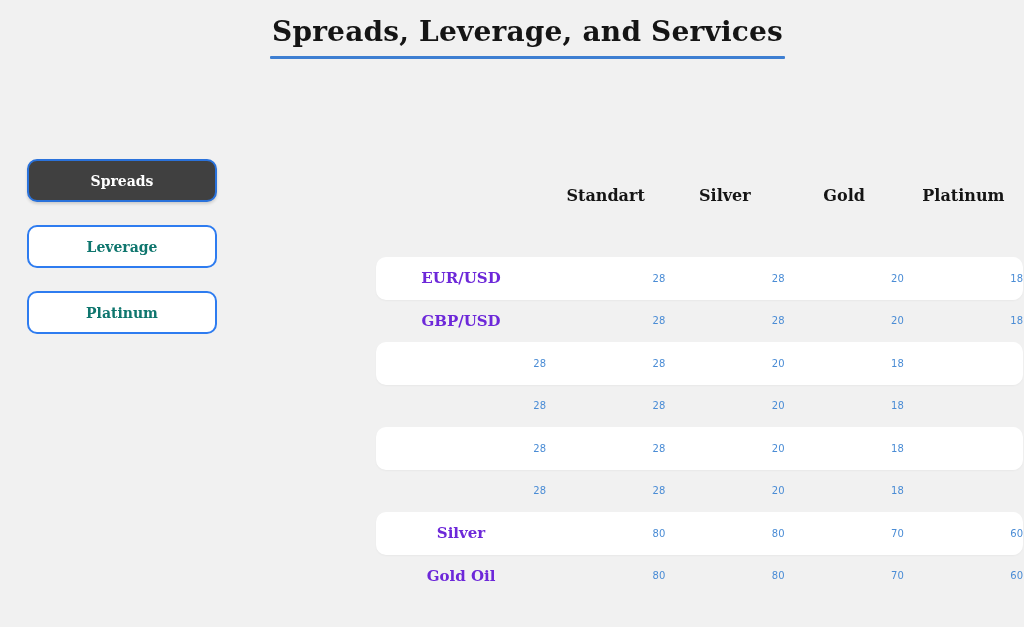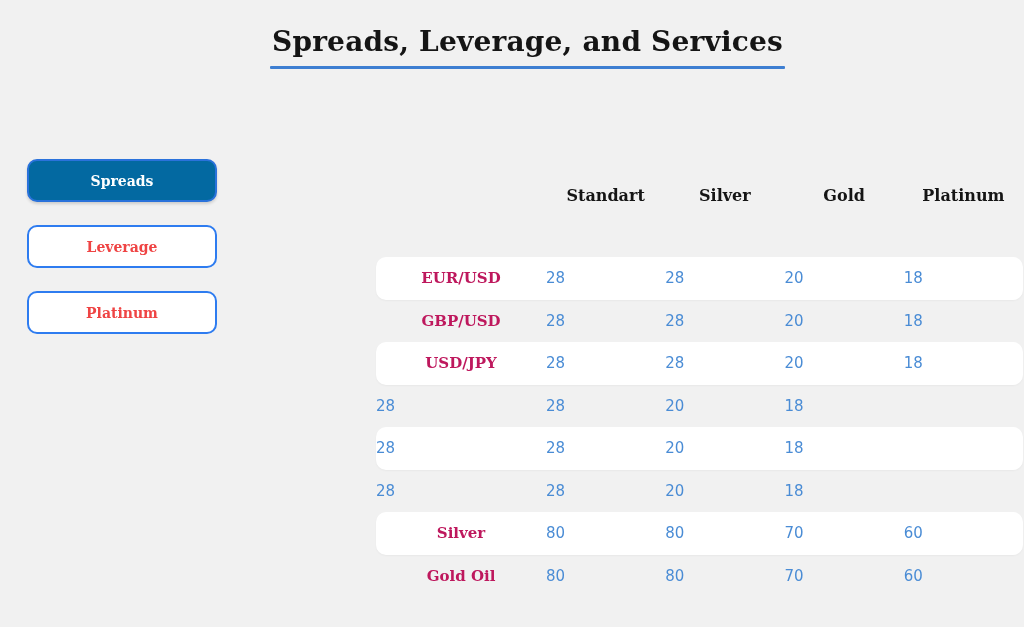--- a/index.html
+++ b/index.html
@@ -14,21 +14,21 @@
     height: 627px;
     background: #f1f1f1;
     overflow: hidden;
     margin: 0 auto;
   }
 
   
   .header-block {
     position: absolute;
     left: 270px;
-    top: 24px;
+    top: 14px;
     width: 515px;
     text-align: center;
   }
   .page-title {
     margin: 0;
     font-size: 28px;
     line-height: 36px;
     font-weight: 700;
     color: #151515;
     letter-spacing: 0.2px;
@@ -58,25 +58,25 @@
     border-radius: 10px;
     display: flex;
     align-items: center;
     justify-content: center;
     font-family: "DejaVu Serif", serif;
     font-weight: 700;
     font-size: 14px;
     cursor: pointer;
     border: 2px solid #2e7cf0;
     background: #ffffff;
-    color: #ef4444;
+    color: #0f766e;
     padding: 0;
   }
   .side-btn.active {
-    background: #0369a1;
+    background: #404040;
     border-color: #2a72db;
     color: #ffffff;
     box-shadow: 0 2px 3px rgba(0,0,0,0.15);
     border-radius: 10px;
   }
 
   
   .table-area {
     position: absolute;
     left: 376px;
@@ -103,26 +103,26 @@
   }
   .data-row.odd {
     background: #ffffff;
     border-radius: 10px;
     box-shadow: 0 1px 2px rgba(0,0,0,0.04);
   }
   .row-label {
     text-align: center;
     font-weight: 700;
     font-size: 15px;
-    color: #be185d;
+    color: #6d28d9;
   }
   .row-value {
-    text-align: left;
+    text-align: right;
     font-family: "DejaVu Sans", sans-serif;
-    font-size: 15px;
+    font-size: 10px;
     color: #4a8cd5;
   }
 </style>
 </head>
 <body>
 
 <div class="page">
 
   <div class="header-block">
     <h1 class="page-title">
@@ -154,21 +154,20 @@
           <div class="row-value">18</div>
         </div>
         <div class="grid-row data-row even">
           <div class="row-label">GBP/USD</div>
           <div class="row-value">28</div>
           <div class="row-value">28</div>
           <div class="row-value">20</div>
           <div class="row-value">18</div>
         </div>
         <div class="grid-row data-row odd">
-          <div class="row-label">USD/JPY</div>
           <div class="row-value">28</div>
           <div class="row-value">28</div>
           <div class="row-value">20</div>
           <div class="row-value">18</div>
         </div>
         <div class="grid-row data-row even">
           <div class="row-value">28</div>
           <div class="row-value">28</div>
           <div class="row-value">20</div>
           <div class="row-value">18</div>

